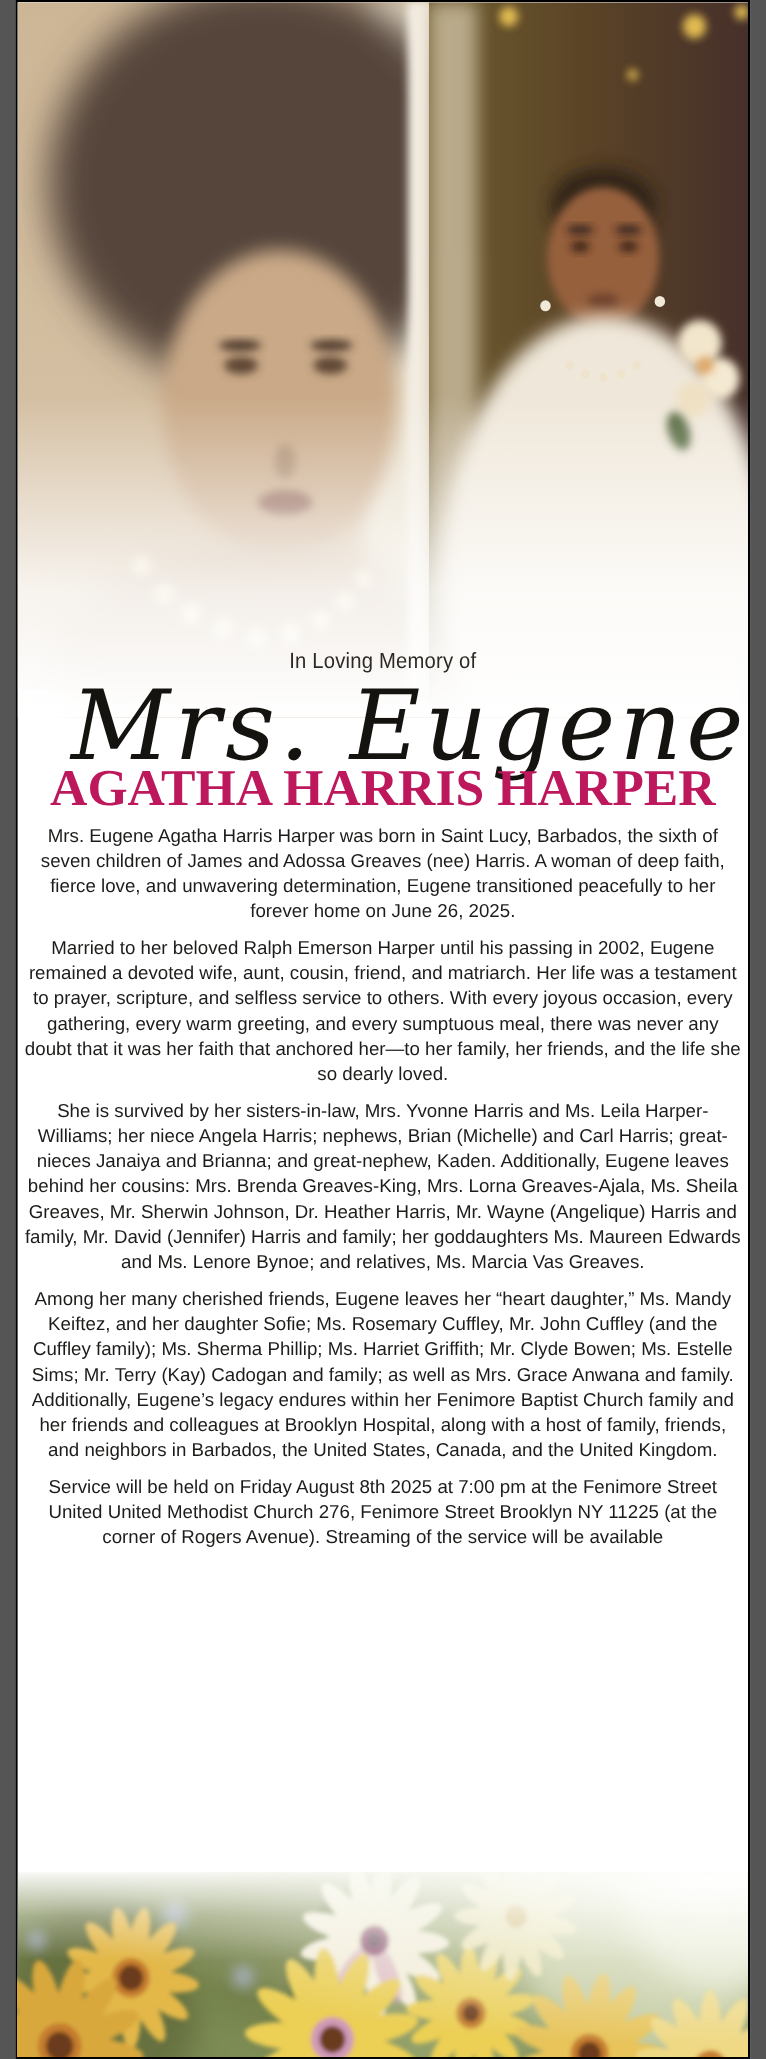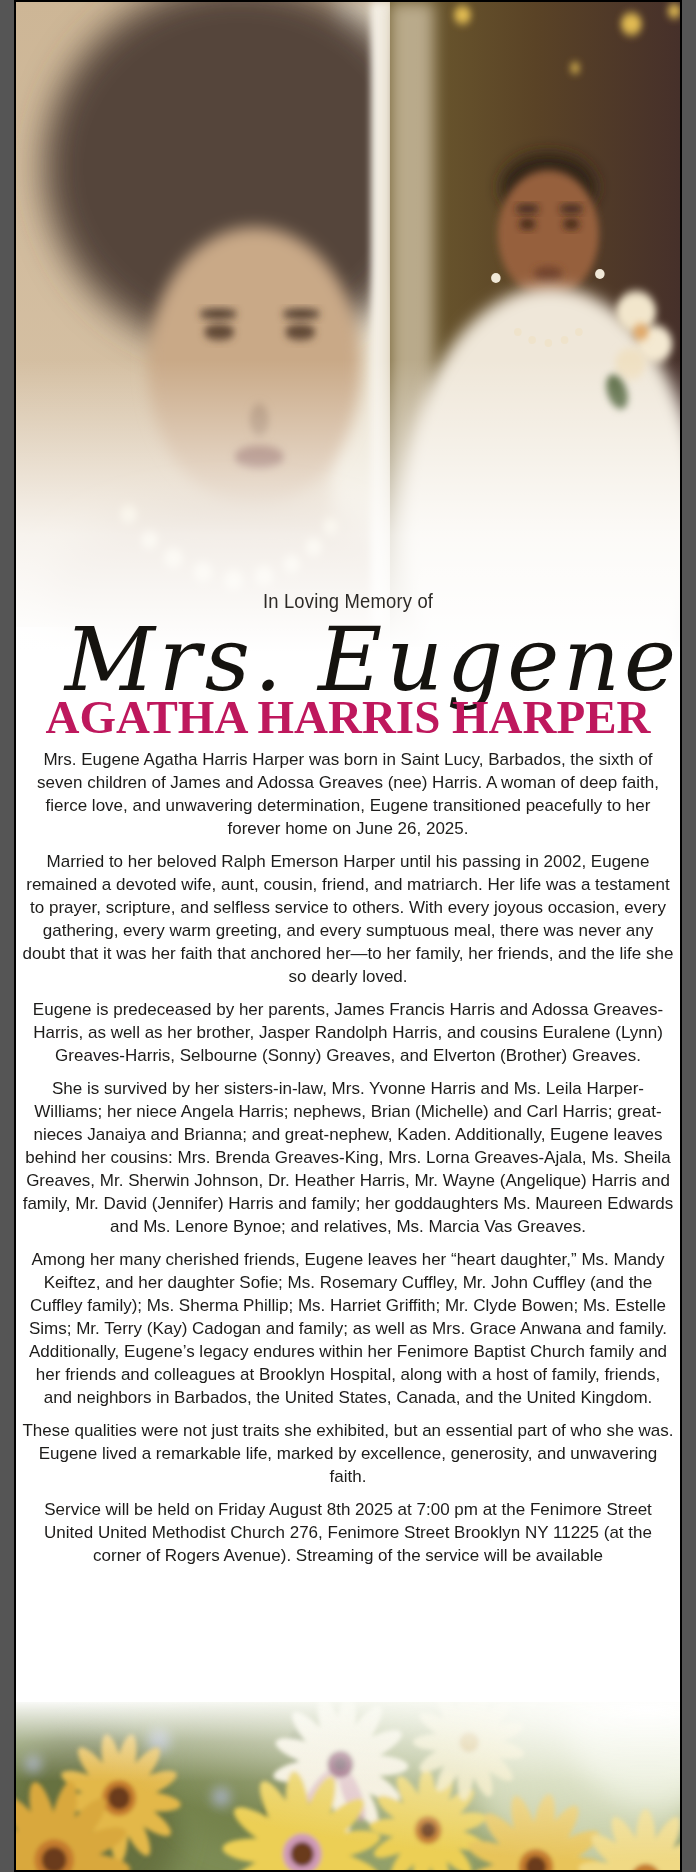--- a/index.html
+++ b/index.html
@@ -149,24 +149,22 @@
 
   <div class="tribute">
     <div class="tribute-line">In Loving Memory of</div>
     <div class="script-name">Mrs. Eugene</div>
     <div class="name-caps">AGATHA HARRIS HARPER</div>
   </div>
 
   <div class="body-text">
       <p>Mrs. Eugene Agatha Harris Harper was born in Saint Lucy, Barbados, the sixth of seven children of James and Adossa Greaves (nee) Harris. A woman of deep faith, fierce love, and unwavering determination, Eugene transitioned peacefully to her forever home on June 26, 2025.</p>
       <p>Married to her beloved Ralph Emerson Harper until his passing in 2002, Eugene remained a devoted wife, aunt, cousin, friend, and matriarch. Her life was a testament to prayer, scripture, and selfless service to others. With every joyous occasion, every gathering, every warm greeting, and every sumptuous meal, there was never any doubt that it was her faith that anchored her—to her family, her friends, and the life she so dearly loved.</p>
-      <p>Eugene is predeceased by her parents, James Francis Harris and Adossa Greaves-Harris, as well as her brother, Jasper Randolph Harris, and cousins Euralene (Lynn) Greaves-Harris, Selbourne (Sonny) Greaves, and Elverton (Brother) Greaves.</p>
       <p>She is survived by her sisters-in-law, Mrs. Yvonne Harris and Ms. Leila Harper-Williams; her niece Angela Harris; nephews, Brian (Michelle) and Carl Harris; great-nieces Janaiya and Brianna; and great-nephew, Kaden. Additionally, Eugene leaves behind her cousins: Mrs. Brenda Greaves-King, Mrs. Lorna Greaves-Ajala, Ms. Sheila Greaves, Mr. Sherwin Johnson, Dr. Heather Harris, Mr. Wayne (Angelique) Harris and family, Mr. David (Jennifer) Harris and family; her goddaughters Ms. Maureen Edwards and Ms. Lenore Bynoe; and relatives, Ms. Marcia Vas Greaves.</p>
       <p>Among her many cherished friends, Eugene leaves her “heart daughter,” Ms. Mandy Keiftez, and her daughter Sofie; Ms. Rosemary Cuffley, Mr. John Cuffley (and the Cuffley family); Ms. Sherma Phillip; Ms. Harriet Griffith; Mr. Clyde Bowen; Ms. Estelle Sims; Mr. Terry (Kay) Cadogan and family; as well as Mrs. Grace Anwana and family. Additionally, Eugene’s legacy endures within her Fenimore Baptist Church family and her friends and colleagues at Brooklyn Hospital, along with a host of family, friends, and neighbors in Barbados, the United States, Canada, and the United Kingdom.</p>
-      <p>These qualities were not just traits she exhibited, but an essential part of who she was. Eugene lived a remarkable life, marked by excellence, generosity, and unwavering faith.</p>
       <p>Service will be held on Friday August 8th 2025 at 7:00 pm at the Fenimore Street United United Methodist Church 276, Fenimore Street Brooklyn NY 11225 (at the corner of Rogers Avenue). Streaming of the service will be available</p>
     </div>
 
   <div class="flowers">
     <svg viewBox="0 0 696 168" preserveAspectRatio="none">
       <defs>
         <filter id="fb14" x="-60%" y="-60%" width="220%" height="220%">
             <feGaussianBlur stdDeviation="14"></feGaussianBlur>
           </filter>
         <filter id="fb6" x="-60%" y="-60%" width="220%" height="220%">

